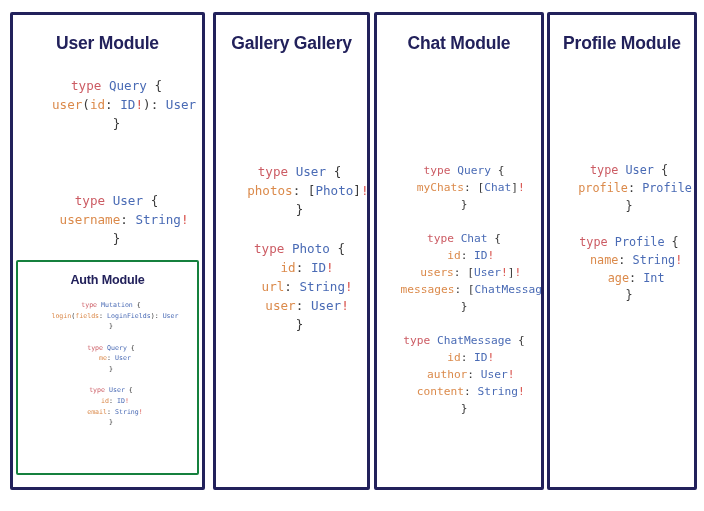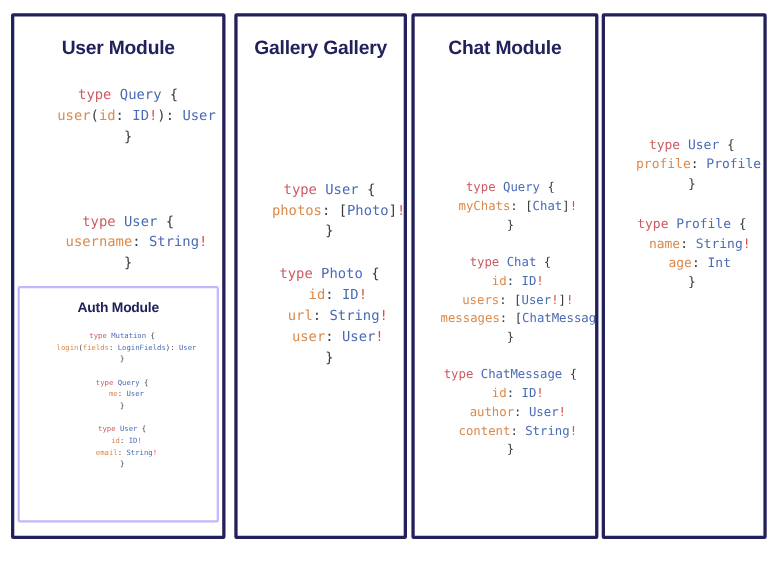--- a/index.html
+++ b/index.html
@@ -75,21 +75,21 @@
 
   
   #panel-auth {
     position: absolute;
     left: 3px;
     top: 245px;
     width: 183px;
     height: 215px;
     box-sizing: border-box;
     background: #ffffff;
-    border: 2px solid #c4b5fd;
+    border: 2px solid #15803d;
     border-radius: 2px;
     overflow: hidden;
   }
   #panel-auth .panel-title.sub-title {
     font-size: 12.6px;
     margin-top: 11px;
   }
   #panel-auth .code-auth {
     font-size: 6.6px;
     margin: 13px 0 0 7px;
@@ -115,16 +115,17 @@
     <div class="panel-title main-title">Gallery Gallery</div>
     <div class="code code-gal"><div><span class="k">type </span><span class="tn">User</span><span class="p"> {</span></div><div><span class="p">  </span><span class="fn">photos</span><span class="p">: </span><span class="br">[</span><span class="ty">Photo</span><span class="br">]</span><span class="bang">!</span></div><div><span class="p">}</span></div><div>&nbsp;</div><div><span class="k">type </span><span class="tn">Photo</span><span class="p"> {</span></div><div><span class="p">  </span><span class="fn">id</span><span class="p">: </span><span class="ty">ID</span><span class="bang">!</span></div><div><span class="p">  </span><span class="fn">url</span><span class="p">: </span><span class="ty">String</span><span class="bang">!</span></div><div><span class="p">  </span><span class="fn">user</span><span class="p">: </span><span class="ty">User</span><span class="bang">!</span></div><div><span class="p">}</span></div></div>
   </div>
 
   <div class="panel" id="panel-chat">
     <div class="panel-title main-title">Chat Module</div>
     <div class="code code-chat"><div><span class="k">type </span><span class="tn">Query</span><span class="p"> {</span></div><div><span class="p">  </span><span class="fn">myChats</span><span class="p">: </span><span class="br">[</span><span class="ty">Chat</span><span class="br">]</span><span class="bang">!</span></div><div><span class="p">}</span></div><div>&nbsp;</div><div><span class="k">type </span><span class="tn">Chat</span><span class="p"> {</span></div><div><span class="p">  </span><span class="fn">id</span><span class="p">: </span><span class="ty">ID</span><span class="bang">!</span></div><div><span class="p">  </span><span class="fn">users</span><span class="p">: </span><span class="br">[</span><span class="ty">User</span><span class="bang">!</span><span class="br">]</span><span class="bang">!</span></div><div><span class="p">  </span><span class="fn">messages</span><span class="p">: </span><span class="br">[</span><span class="ty">ChatMessage</span></div><div><span class="p">}</span></div><div>&nbsp;</div><div><span class="k">type </span><span class="tn">ChatMessage</span><span class="p"> {</span></div><div><span class="p">  </span><span class="fn">id</span><span class="p">: </span><span class="ty">ID</span><span class="bang">!</span></div><div><span class="p">  </span><span class="fn">author</span><span class="p">: </span><span class="ty">User</span><span class="bang">!</span></div><div><span class="p">  </span><span class="fn">content</span><span class="p">: </span><span class="ty">String</span><span class="bang">!</span></div><div><span class="p">}</span></div></div>
   </div>
 
   <div class="panel" id="panel-profile">
+    <div class="panel-title main-title">Profile Module</div>
     <div class="code code-prof"><div><span class="k">type </span><span class="tn">User</span><span class="p"> {</span></div><div><span class="p">  </span><span class="fn">profile</span><span class="p">: </span><span class="ty">Profile</span><span class="bang">!</span></div><div><span class="p">}</span></div><div>&nbsp;</div><div><span class="k">type </span><span class="tn">Profile</span><span class="p"> {</span></div><div><span class="p">  </span><span class="fn">name</span><span class="p">: </span><span class="ty">String</span><span class="bang">!</span></div><div><span class="p">  </span><span class="fn">age</span><span class="p">: </span><span class="ty">Int</span></div><div><span class="p">}</span></div></div>
   </div>
 
 </div>
 
 </body></html>

